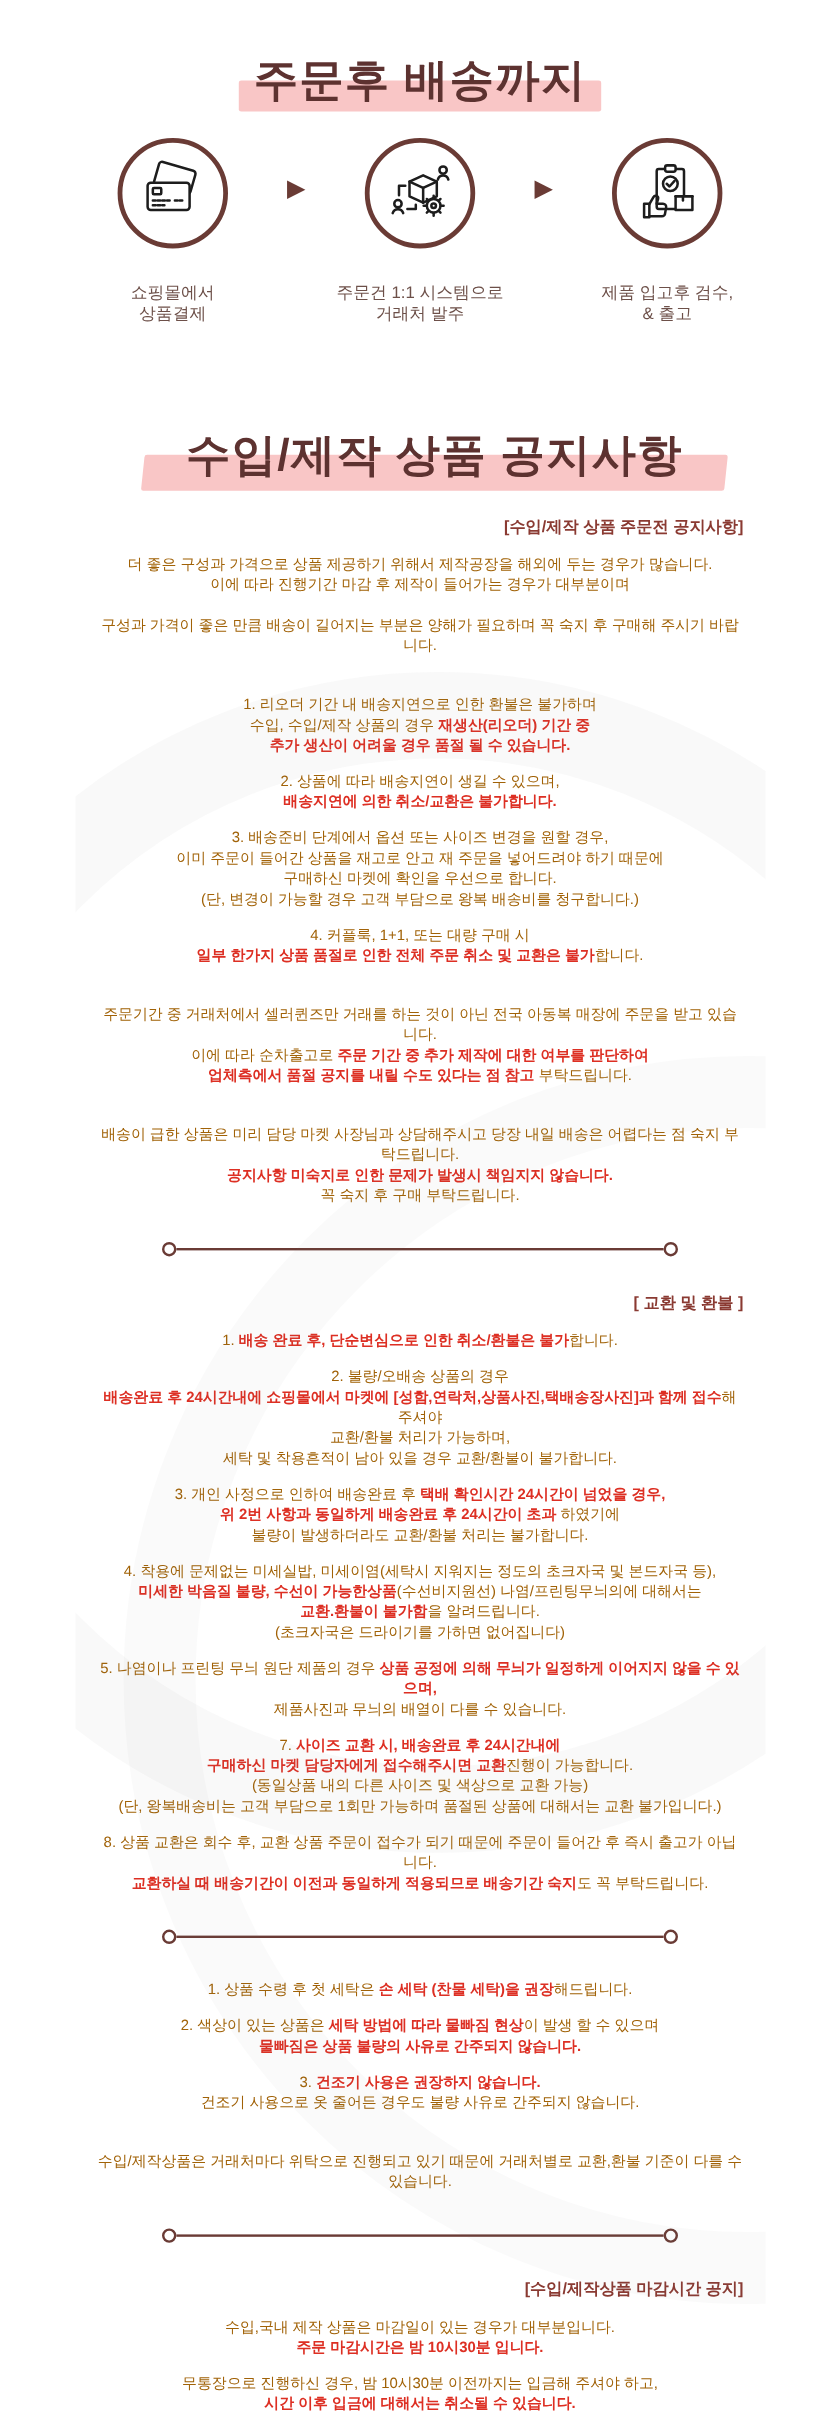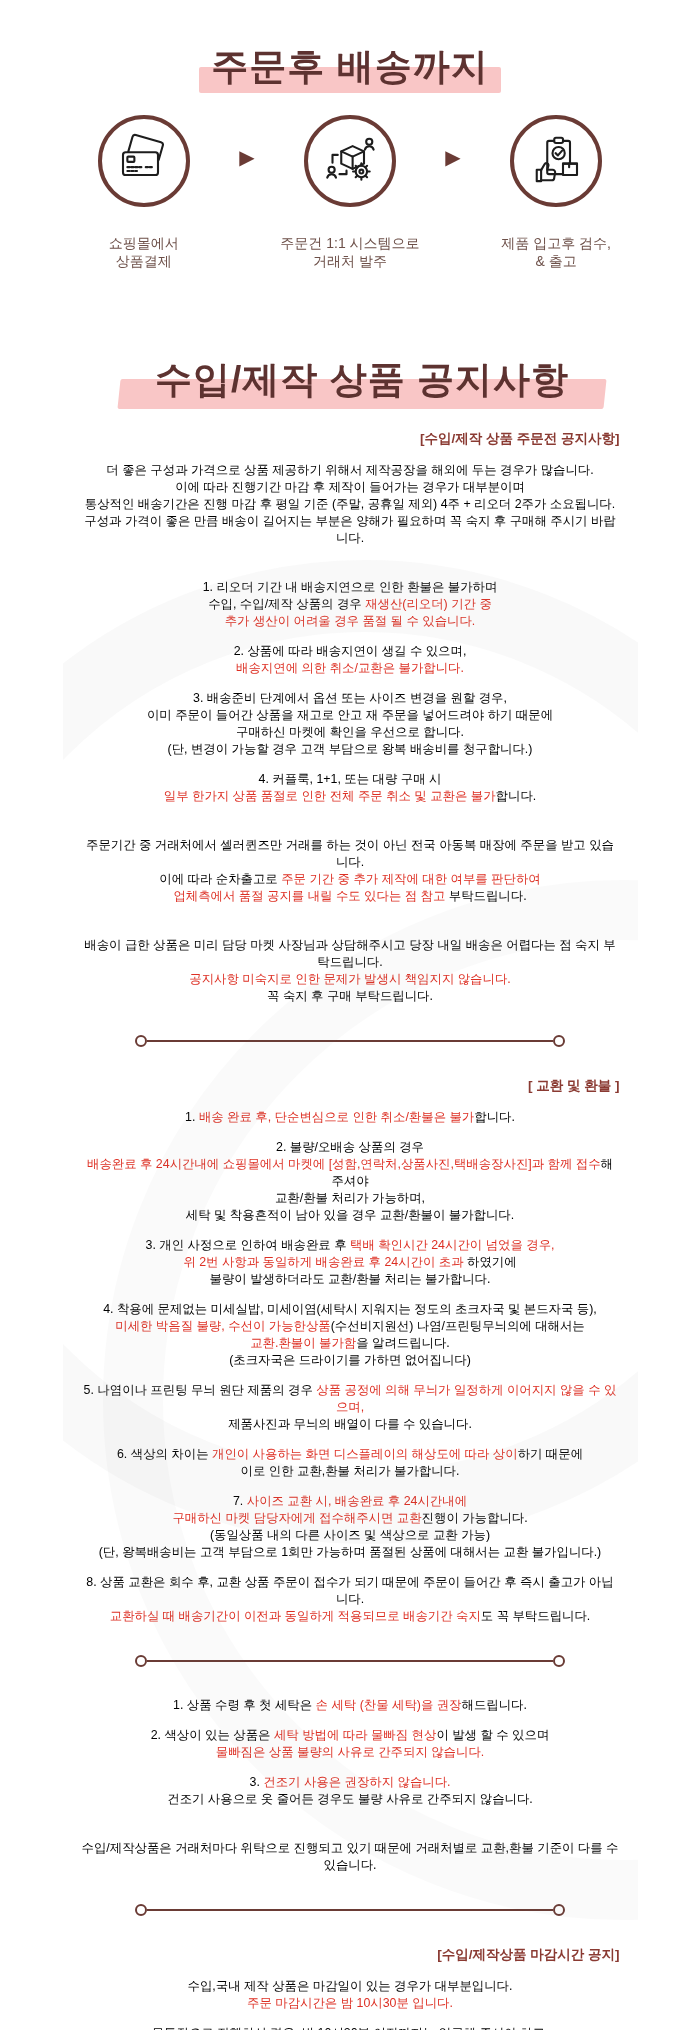--- a/index.html
+++ b/index.html
@@ -33,22 +33,22 @@
     display:flex;align-items:center;justify-content:center;background:#fff;}
   .step-circle svg{width:56px;height:56px;stroke:#1d1d1d;fill:none;stroke-width:2.4;stroke-linecap:round;stroke-linejoin:round;}
   .step-label{margin-top:27px;font-size:14px;line-height:1.35;color:#6d5049;font-weight:500;text-align:center;}
   .step-arrow{margin-top:32px;font-size:20px;color:#6a3b35;line-height:1;}
 
   
   .notice-title-wrap{margin-top:88px;padding-left:24px;}
   .notice-body{margin-top:28px;padding:0 18px;}
   .section-heading{margin:0 0 14px;font-size:13.5px;font-weight:700;color:#8a3a32;text-align:right;}
   .notice-para{margin:0 0 13px;font-size:12.4px;line-height:17px;text-align:center;color:#565656;}
-  .notice-para .seg{color:#000000;}
-  .notice-para .seg-red{color:#dd2f23;font-weight:400;text-align:right;}
+  .notice-para .seg{color:#a16207;}
+  .notice-para .seg-red{color:#dd2f23;font-weight:700;text-align:right;}
   .mt-lg{margin-top:32px;}
   .divider{display:flex;align-items:center;width:430px;margin:30px auto 30px;}
   .divider .line{flex:1;height:2px;background:#6a3b35;}
   .divider .dot{width:8px;height:8px;border:2.5px solid #6a3b35;border-radius:50%;background:#fff;flex:0 0 auto;}
 </style>
 </head>
 <body>
 
 <div class="page">
   <div class="wm wm1"></div>
@@ -138,39 +138,38 @@
 
   <div class="center notice-title-wrap">
     <div class="title-block wide">
       <span class="title-band"></span>
       <h1 class="title-text">수입/제작 상품 공지사항</h1>
     </div>
   </div>
 
   <div class="notice-body">
       <h3 class="section-heading">[수입/제작 상품 주문전 공지사항]</h3>
-      <p class="notice-para"><span class="seg">더 좋은 구성과 가격으로 상품 제공하기 위해서 제작공장을 해외에 두는 경우가 많습니다.</span><br><span class="seg">이에 따라 진행기간 마감 후 제작이 들어가는 경우가 대부분이며</span><br><span class="seg">통상적인 배송기간은 진행 마감 후 평일 기준 (주말, 공휴일 제외) 4주 + 리오더 2주가 소요됩니다.</span><br><span class="seg">구성과 가격이 좋은 만큼 배송이 길어지는 부분은 양해가 필요하며 꼭 숙지 후 구매해 주시기 바랍니다.</span></p>
+      <p class="notice-para"><span class="seg">더 좋은 구성과 가격으로 상품 제공하기 위해서 제작공장을 해외에 두는 경우가 많습니다.</span><br><span class="seg">이에 따라 진행기간 마감 후 제작이 들어가는 경우가 대부분이며</span><br><br><span class="seg">구성과 가격이 좋은 만큼 배송이 길어지는 부분은 양해가 필요하며 꼭 숙지 후 구매해 주시기 바랍니다.</span></p>
       <p class="notice-para mt-lg"><span class="seg">1. 리오더 기간 내 배송지연으로 인한 환불은 불가하며</span><br><span class="seg">수입, 수입/제작 상품의 경우 </span><span class="seg-red">재생산(리오더) 기간 중</span><br><span class="seg-red">추가 생산이 어려울 경우 품절 될 수 있습니다.</span></p>
       <p class="notice-para"><span class="seg">2. 상품에 따라 배송지연이 생길 수 있으며,</span><br><span class="seg-red">배송지연에 의한 취소/교환은 불가합니다.</span></p>
       <p class="notice-para"><span class="seg">3. 배송준비 단계에서 옵션 또는 사이즈 변경을 원할 경우,</span><br><span class="seg">이미 주문이 들어간 상품을 재고로 안고 재 주문을 넣어드려야 하기 때문에</span><br><span class="seg">구매하신 마켓에 확인을 우선으로 합니다.</span><br><span class="seg">(단, 변경이 가능할 경우 고객 부담으로 왕복 배송비를 청구합니다.)</span></p>
       <p class="notice-para"><span class="seg">4. 커플룩, 1+1, 또는 대량 구매 시</span><br><span class="seg-red">일부 한가지 상품 품절로 인한 전체 주문 취소 및 교환은 불가</span><span class="seg">합니다.</span></p>
       <p class="notice-para mt-lg"><span class="seg">주문기간 중 거래처에서 셀러퀸즈만 거래를 하는 것이 아닌 전국 아동복 매장에 주문을 받고 있습니다.</span><br><span class="seg">이에 따라 순차출고로 </span><span class="seg-red">주문 기간 중 추가 제작에 대한 여부를 판단하여</span><br><span class="seg-red">업체측에서 품절 공지를 내릴 수도 있다는 점 참고 </span><span class="seg">부탁드립니다.</span></p>
       <p class="notice-para mt-lg"><span class="seg">배송이 급한 상품은 미리 담당 마켓 사장님과 상담해주시고 당장 내일 배송은 어렵다는 점 숙지 부탁드립니다.</span><br><span class="seg-red">공지사항 미숙지로 인한 문제가 발생시 책임지지 않습니다.</span><br><span class="seg">꼭 숙지 후 구매 부탁드립니다.</span></p>
       <div class="divider">
         <span class="dot"></span>
         <span class="line"></span>
         <span class="dot"></span>
       </div>
       <h3 class="section-heading">[ 교환 및 환불 ]</h3>
       <p class="notice-para"><span class="seg">1. </span><span class="seg-red">배송 완료 후, 단순변심으로 인한 취소/환불은 불가</span><span class="seg">합니다.</span></p>
       <p class="notice-para"><span class="seg">2. 불량/오배송 상품의 경우</span><br><span class="seg-red">배송완료 후 24시간내에 쇼핑몰에서 마켓에 [성함,연락처,상품사진,택배송장사진]과 함께 접수</span><span class="seg">해 주셔야</span><br><span class="seg">교환/환불 처리가 가능하며,</span><br><span class="seg">세탁 및 착용흔적이 남아 있을 경우 교환/환불이 불가합니다.</span></p>
       <p class="notice-para"><span class="seg">3. 개인 사정으로 인하여 배송완료 후 </span><span class="seg-red">택배 확인시간 24시간이 넘었을 경우,</span><br><span class="seg-red">위 2번 사항과 동일하게 배송완료 후 24시간이 초과 </span><span class="seg">하였기에</span><br><span class="seg">불량이 발생하더라도 교환/환불 처리는 불가합니다.</span></p>
       <p class="notice-para"><span class="seg">4. 착용에 문제없는 미세실밥, 미세이염(세탁시 지워지는 정도의 초크자국 및 본드자국 등),</span><br><span class="seg-red">미세한 박음질 불량, 수선이 가능한상품</span><span class="seg">(수선비지원선) 나염/프린팅무늬의에 대해서는</span><br><span class="seg-red">교환.환불이 불가함</span><span class="seg">을 알려드립니다.</span><br><span class="seg">(초크자국은 드라이기를 가하면 없어집니다)</span></p>
       <p class="notice-para"><span class="seg">5. 나염이나 프린팅 무늬 원단 제품의 경우 </span><span class="seg-red">상품 공정에 의해 무늬가 일정하게 이어지지 않을 수 있으며,</span><br><span class="seg">제품사진과 무늬의 배열이 다를 수 있습니다.</span></p>
-      <p class="notice-para"><span class="seg">6. 색상의 차이는 </span><span class="seg-red">개인이 사용하는 화면 디스플레이의 해상도에 따라 상이</span><span class="seg">하기 때문에</span><br><span class="seg">이로 인한 교환,환불 처리가 불가합니다.</span></p>
       <p class="notice-para"><span class="seg">7. </span><span class="seg-red">사이즈 교환 시, 배송완료 후 24시간내에</span><br><span class="seg-red">구매하신 마켓 담당자에게 접수해주시면 교환</span><span class="seg">진행이 가능합니다.</span><br><span class="seg">(동일상품 내의 다른 사이즈 및 색상으로 교환 가능)</span><br><span class="seg">(단, 왕복배송비는 고객 부담으로 1회만 가능하며 품절된 상품에 대해서는 교환 불가입니다.)</span></p>
       <p class="notice-para"><span class="seg">8. 상품 교환은 회수 후, 교환 상품 주문이 접수가 되기 때문에 주문이 들어간 후 즉시 출고가 아닙니다.</span><br><span class="seg-red">교환하실 때 배송기간이 이전과 동일하게 적용되므로 배송기간 숙지</span><span class="seg">도 꼭 부탁드립니다.</span></p>
       <div class="divider">
         <span class="dot"></span>
         <span class="line"></span>
         <span class="dot"></span>
       </div>
       <p class="notice-para"><span class="seg">1. 상품 수령 후 첫 세탁은 </span><span class="seg-red">손 세탁 (찬물 세탁)을 권장</span><span class="seg">해드립니다.</span></p>
       <p class="notice-para"><span class="seg">2. 색상이 있는 상품은 </span><span class="seg-red">세탁 방법에 따라 물빠짐 현상</span><span class="seg">이 발생 할 수 있으며</span><br><span class="seg-red">물빠짐은 상품 불량의 사유로 간주되지 않습니다.</span></p>
       <p class="notice-para"><span class="seg">3. </span><span class="seg-red">건조기 사용은 권장하지 않습니다.</span><br><span class="seg">건조기 사용으로 옷 줄어든 경우도 불량 사유로 간주되지 않습니다.</span></p>

